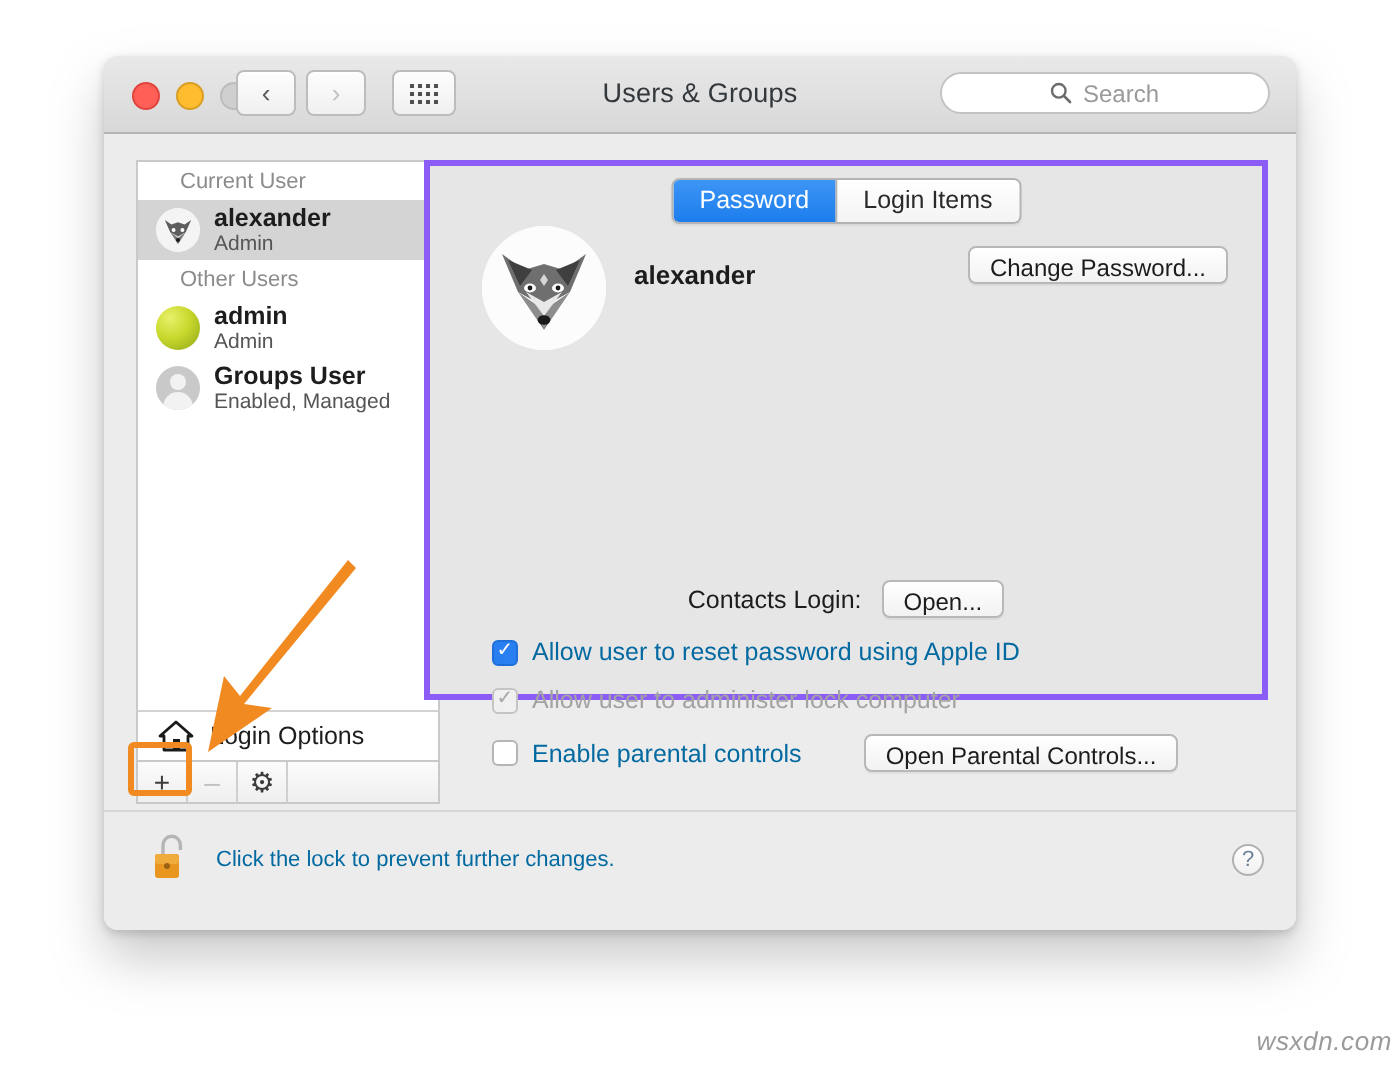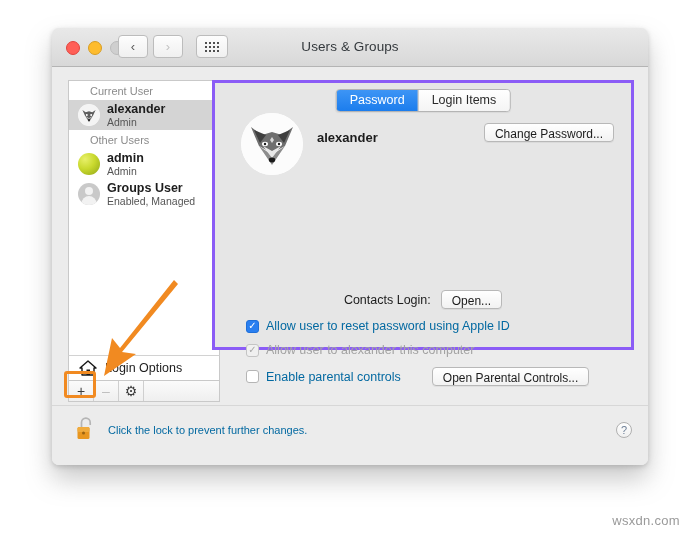--- a/index.html
+++ b/index.html
@@ -417,25 +417,26 @@
     width: 32px;
     height: 27px;
     border: 3px solid #f18a21;
     border-radius: 3px;
     box-sizing: border-box;
     pointer-events: none;
   }
 
   .watermark {
     position: absolute;
-    right: 20px;
+    right: 4px;
     bottom: 6px;
     font-size: 13px;
     color: #9a9a9a;
     letter-spacing: .3px;
+    font-style: italic;
   }
 </style>
 </head>
 <body>
 
 <div id="root">
 
   <div class="window">
 
     <div class="titlebar">
@@ -466,20 +467,27 @@
               <i></i>
               <i></i>
               <i></i>
               <i></i>
           </span>
         </div>
       </div>
 
       <div class="wintitle">Users &amp; Groups</div>
 
+      <div class="searchbox">
+        <svg width="11" height="11" viewBox="0 0 11 11">
+          <circle cx="4.4" cy="4.4" r="3.4" fill="none" stroke="#6b6b6b" stroke-width="1.2"></circle>
+          <line x1="7" y1="7" x2="10" y2="10" stroke="#6b6b6b" stroke-width="1.3" stroke-linecap="round"></line>
+        </svg>
+        <span class="search-label">Search</span>
+      </div>
     </div>
 
     <div class="wbody">
 
       <div class="sidebar">
 
         <div class="group-header">Current User</div>
 
         <div class="user-row selected">
           <span class="av">
@@ -571,21 +579,21 @@
           <button class="btn">Open...</button>
         </div>
 
         <div class="cb-row cb-row-1">
           <span class="cbox cbox-on">✓</span>
           <span class="cb-label">Allow user to reset password using Apple ID</span>
         </div>
 
         <div class="cb-row cb-row-2">
           <span class="cbox cbox-on-disabled">✓</span>
-          <span class="cb-label dim">Allow user to alexander this computer</span>
+          <span class="cb-label dim">Allow user to administer lock computer</span>
         </div>
 
         <div class="cb-row cb-row-3">
           <span class="cbox cbox-off">✓</span>
           <span class="cb-label">Enable parental controls</span>
           <button class="btn" style="margin-left:24px;">Open Parental Controls...</button>
         </div>
       </div>
 
       <div class="footer">

